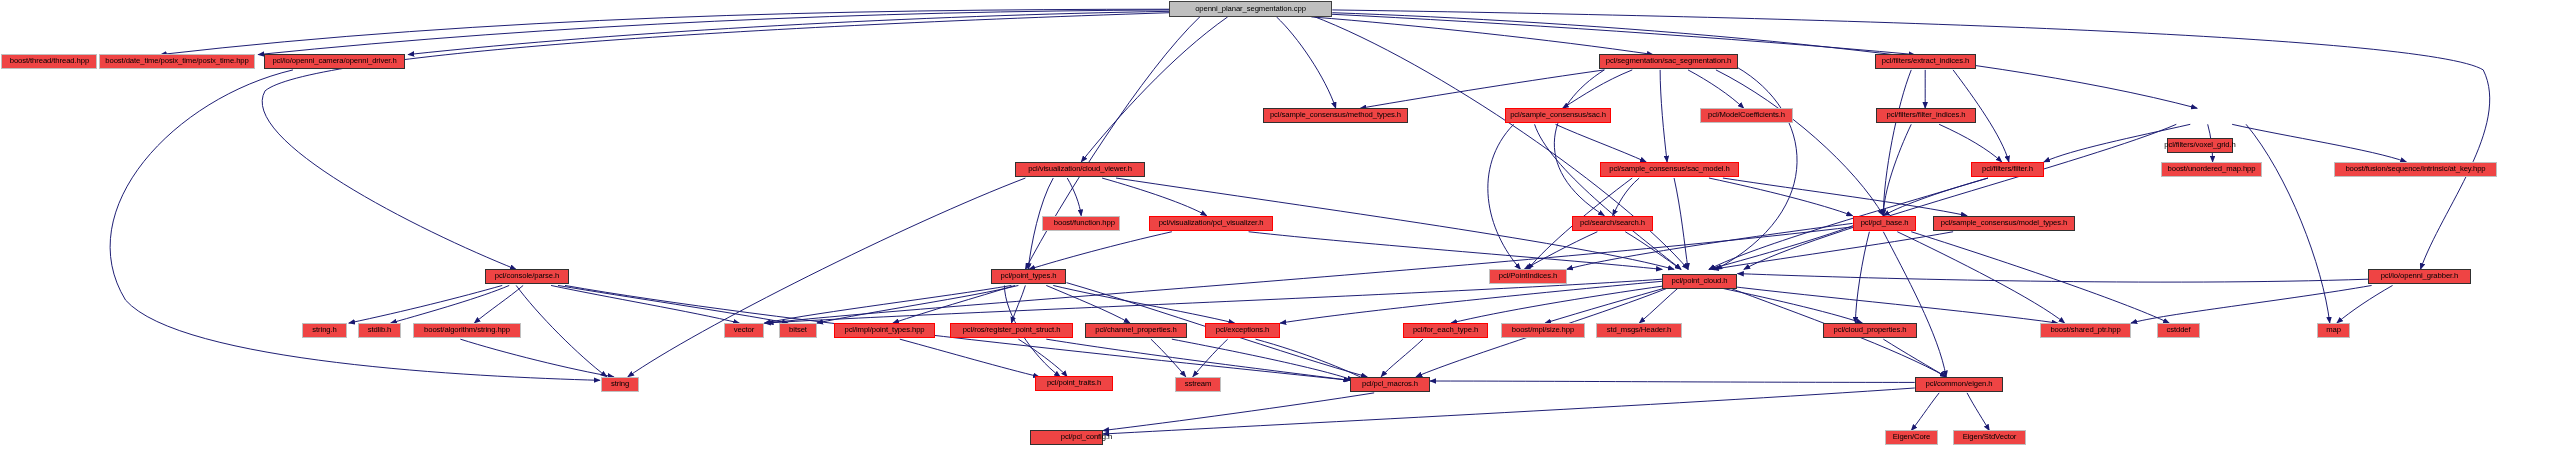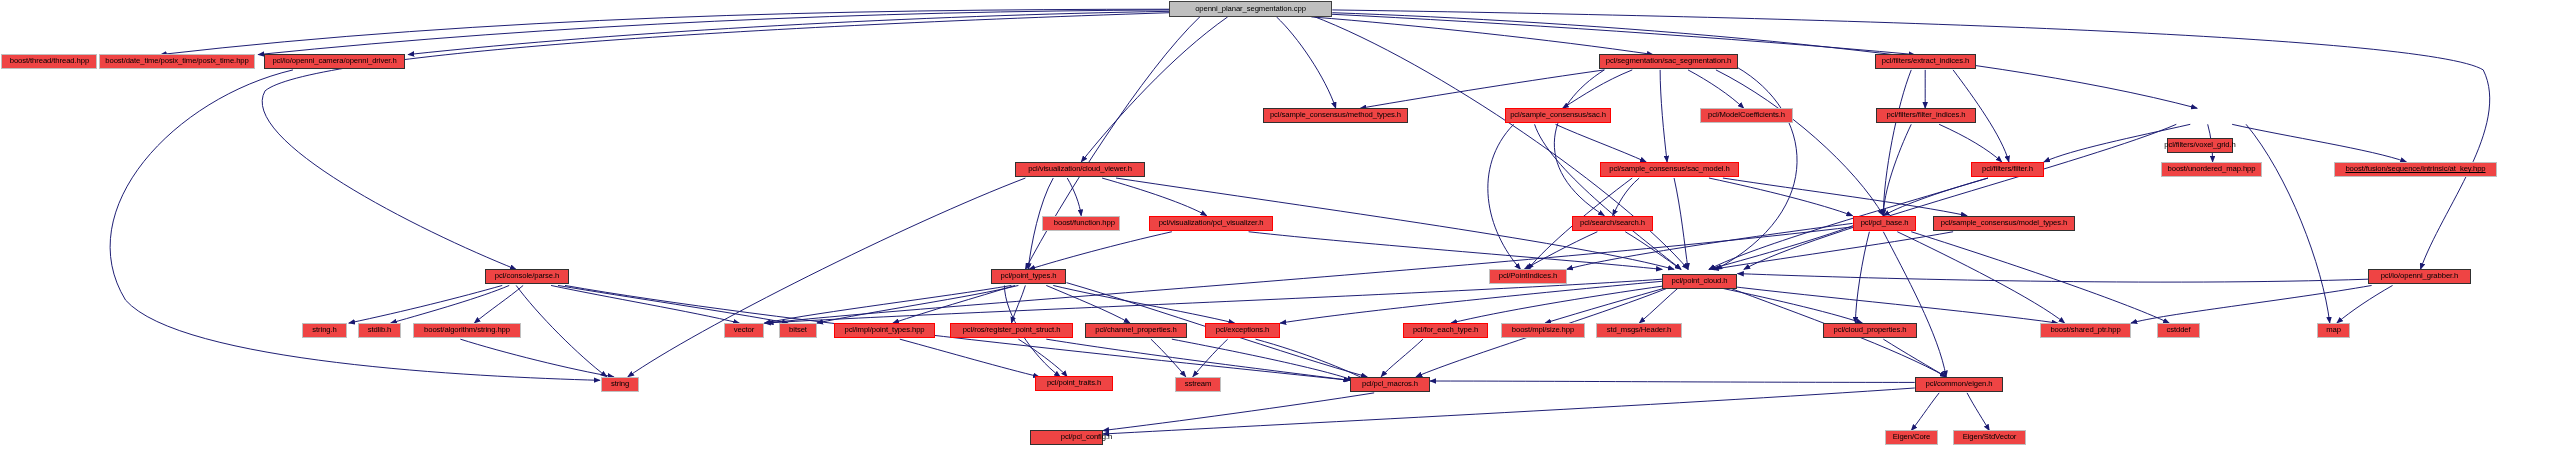--- a/index.html
+++ b/index.html
@@ -202,21 +202,21 @@
       </div>
       <div class="node red" style="left: 1600px; top: 162px; width: 139px;">
         <span>pcl/sample_consensus/sac_model.h</span>
       </div>
       <div class="node red" style="left: 1971px; top: 162px; width: 73px;">
         <span>pcl/filters/filter.h</span>
       </div>
       <div class="node" style="left: 2161px; top: 162px; width: 101px;">
         <span>boost/unordered_map.hpp</span>
       </div>
-      <div class="node" style="left: 2334px; top: 162px; width: 163px; text-decoration: underline;">
+      <div class="node" style="left: 2334px; top: 162px; width: 163px;">
         <span>boost/fusion/sequence/intrinsic/at_key.hpp</span>
       </div>
       <div class="node" style="left: 1042px; top: 216px; width: 78px; justify-content: flex-end;">
         <span>boost/function.hpp</span>
       </div>
       <div class="node red" style="left: 1149px; top: 216px; width: 124px;">
         <span>pcl/visualization/pcl_visualizer.h</span>
       </div>
       <div class="node red" style="left: 1572px; top: 216px; width: 81px;">
         <span>pcl/search/search.h</span>

